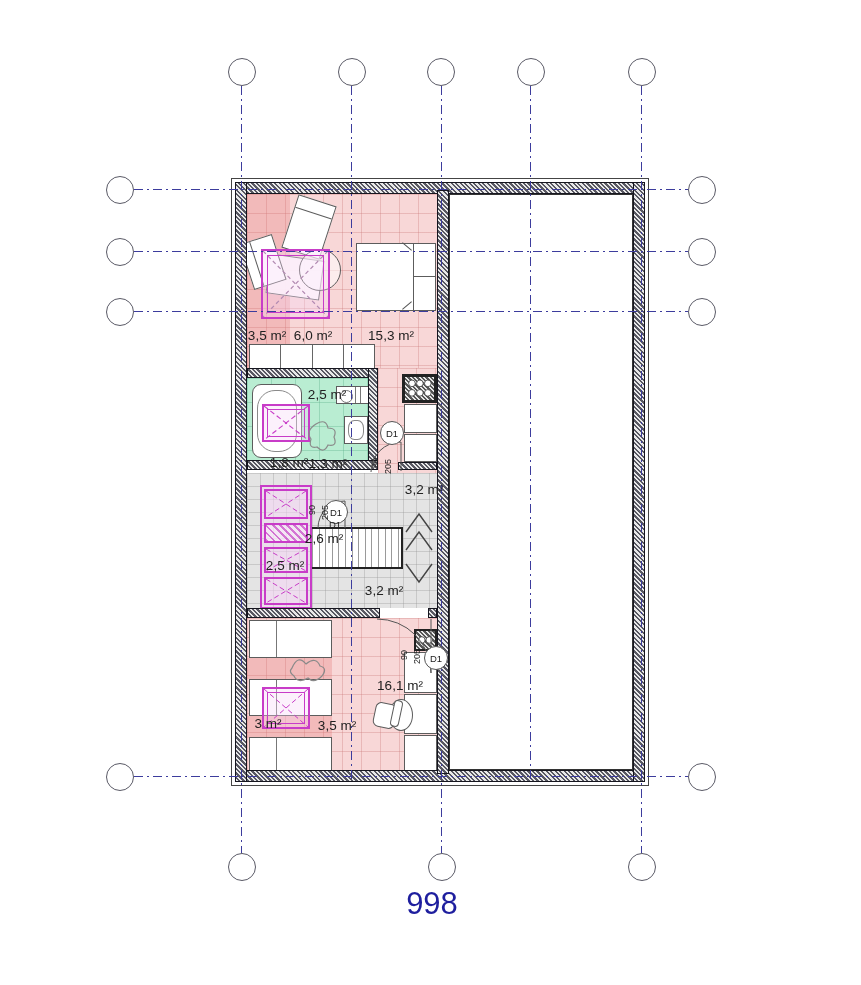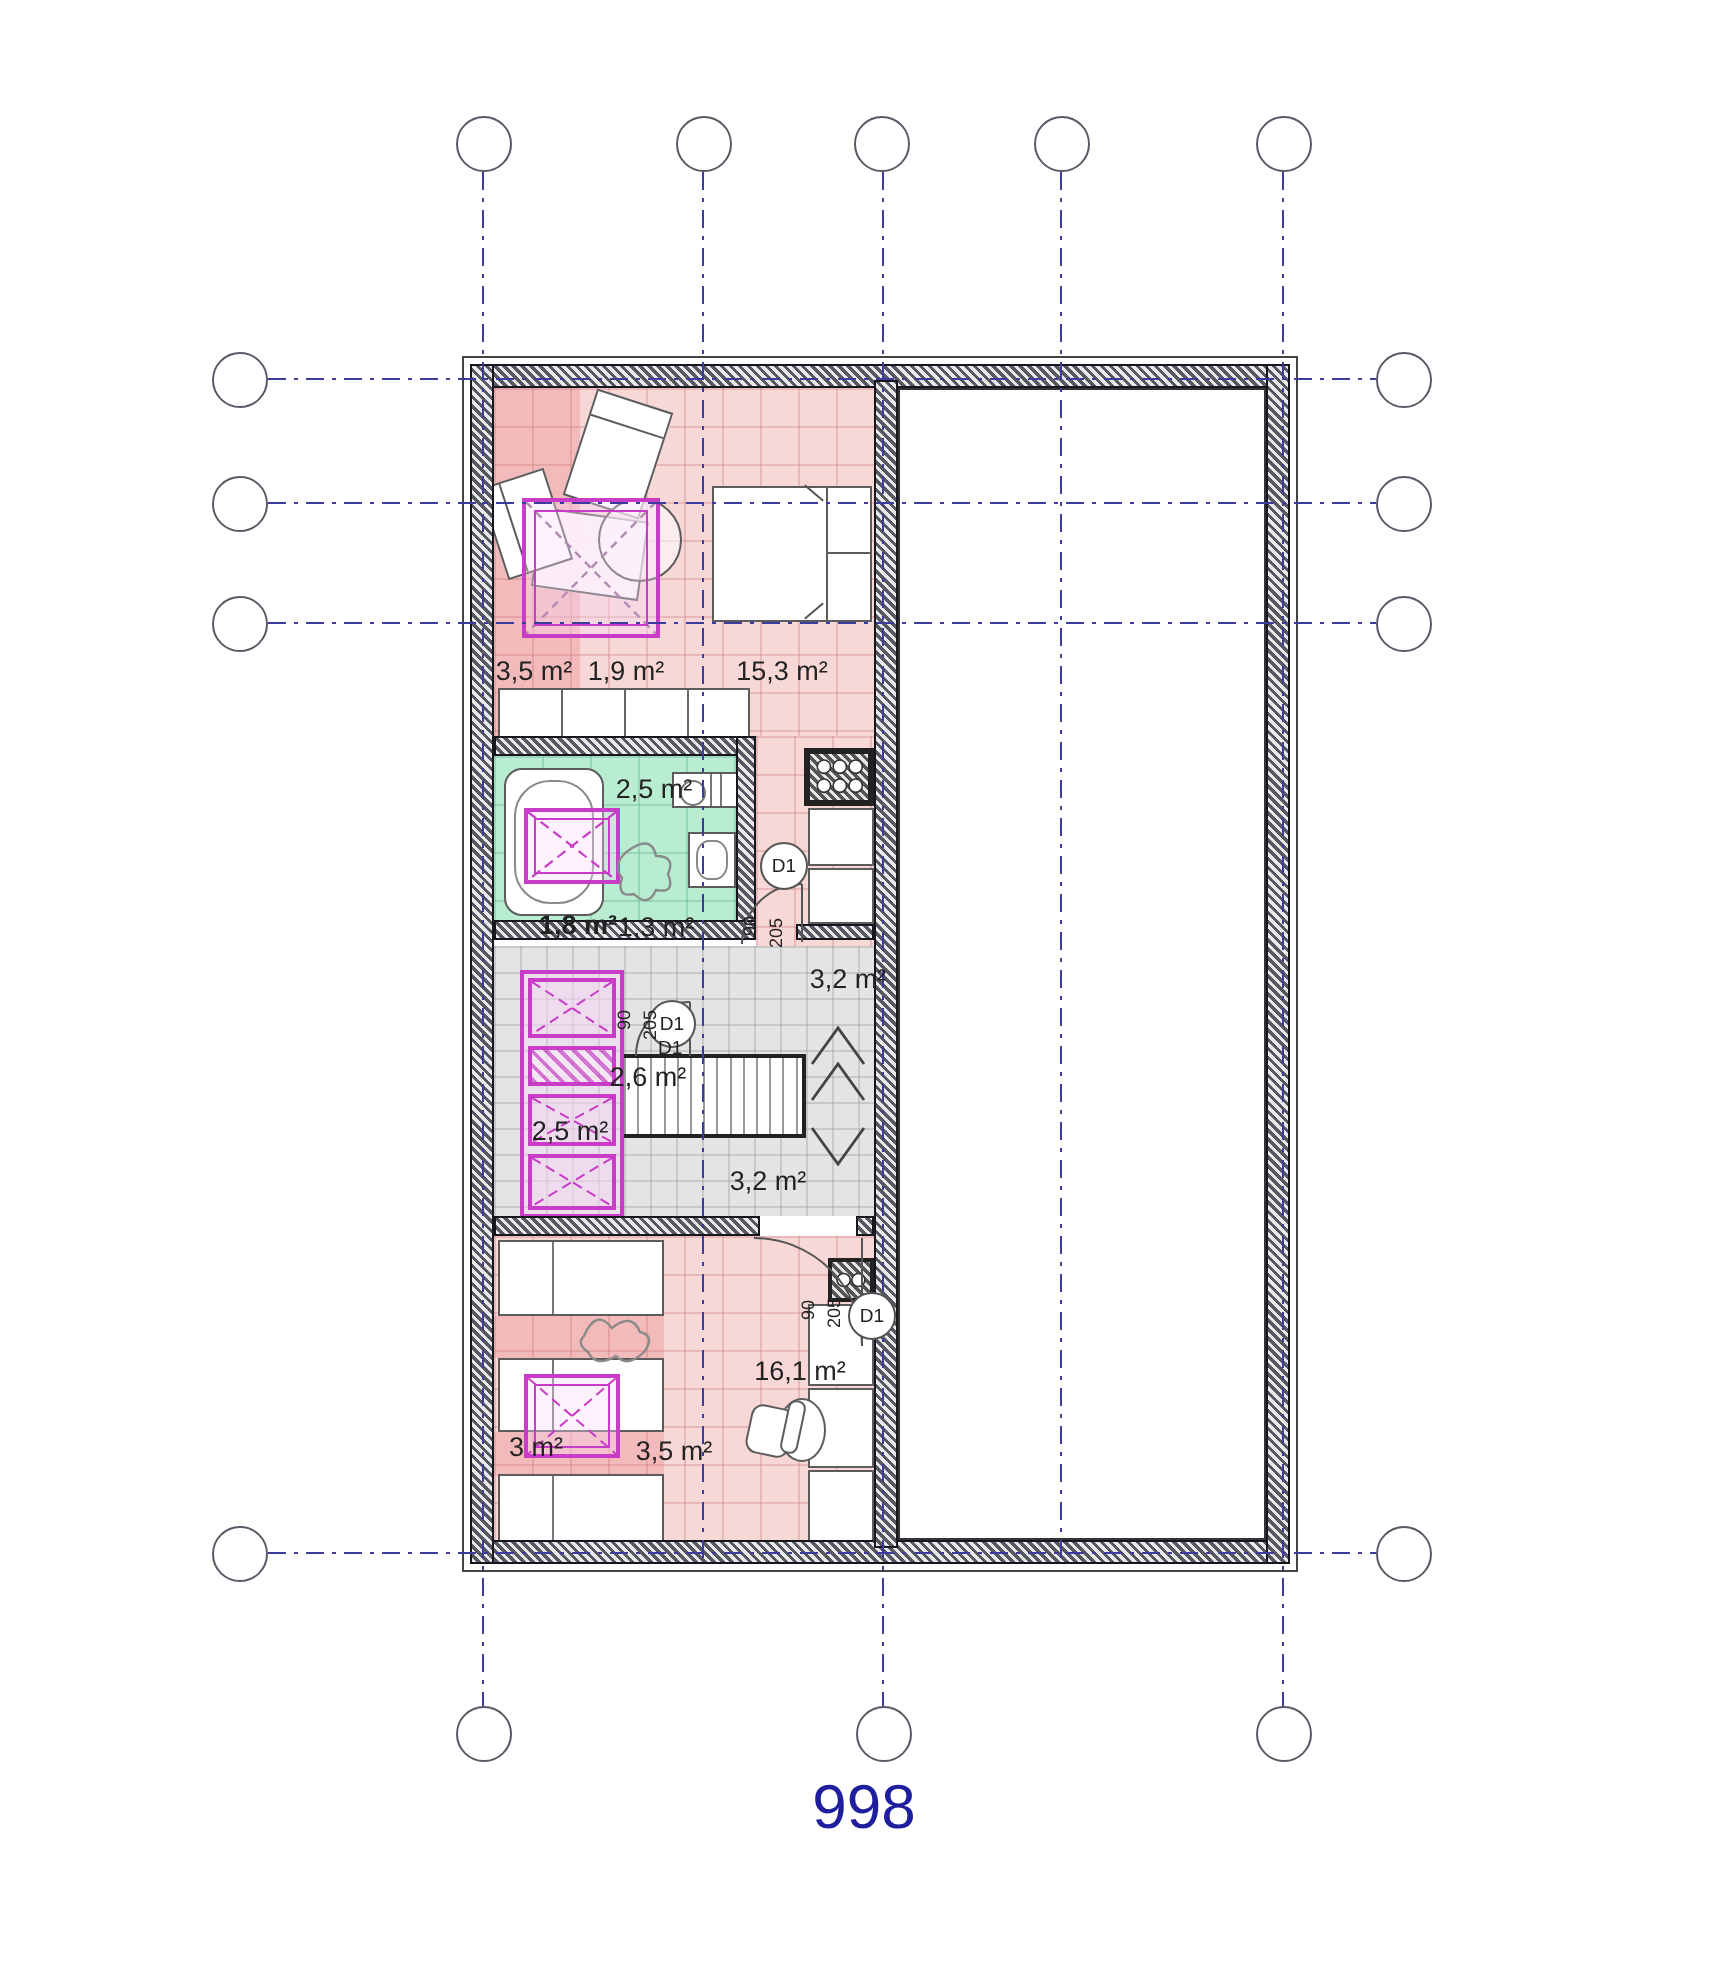--- a/index.html
+++ b/index.html
@@ -240,24 +240,24 @@
       <path d="M 377 619 A 54 54 0 0 1 431 673"></path>
       <line x1="431" y1="619" x2="431" y2="673"></line>
     </g>
     <g fill="none" stroke="#8a8a8a" stroke-width="1.2">
       <path d="M292 668 q6 -14 14 -4 q10 -8 14 2 q8 2 2 10 q-8 8 -14 2 q-10 6 -14 -2 q-6 -4 -2 -8 z"></path>
       <path d="M316 424 q10 -6 12 4 q10 0 6 9 q4 10 -6 8 q-4 9 -11 2 q-9 2 -6 -8 q-6 -8 5 -15 z"></path>
     </g>
   </svg>
 
   <div class="lbl" style="left:267px;top:328px;">3,5 m²</div>
-  <div class="lbl" style="left:313px;top:328px;">1,9 m²</div>
+  <div class="lbl" style="left:313px;top:328px;">6,0 m²</div>
   <div class="lbl" style="left:391px;top:328px;">15,3 m²</div>
   <div class="lbl" style="left:327px;top:387px;">2,5 m²</div>
-  <div class="lbl" style="left:289px;top:455px;font-weight:bold;">1,8 m²</div>
+  <div class="lbl" style="left:289px;top:455px;">1,8 m²</div>
   <div class="lbl" style="left:328px;top:456px;">1,3 m²</div>
   <div class="lbl" style="left:424px;top:482px;">3,2 m²</div>
   <div class="lbl" style="left:324px;top:531px;">2,6 m²</div>
   <div class="lbl" style="left:285px;top:558px;">2,5 m²</div>
   <div class="lbl" style="left:384px;top:583px;">3,2 m²</div>
   <div class="lbl" style="left:268px;top:716px;">3 m²</div>
   <div class="lbl" style="left:337px;top:718px;">3,5 m²</div>
   <div class="lbl" style="left:400px;top:678px;">16,1 m²</div>
 
   <div class="dtag" style="left:380px;top:421px;">

